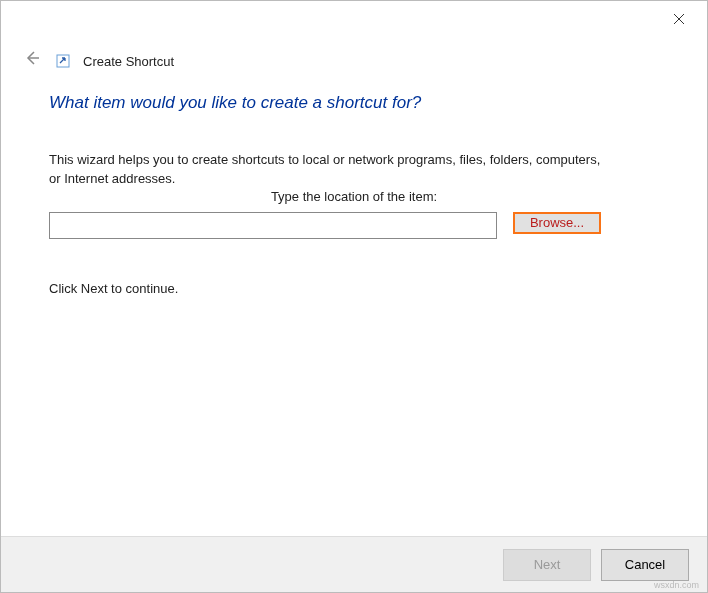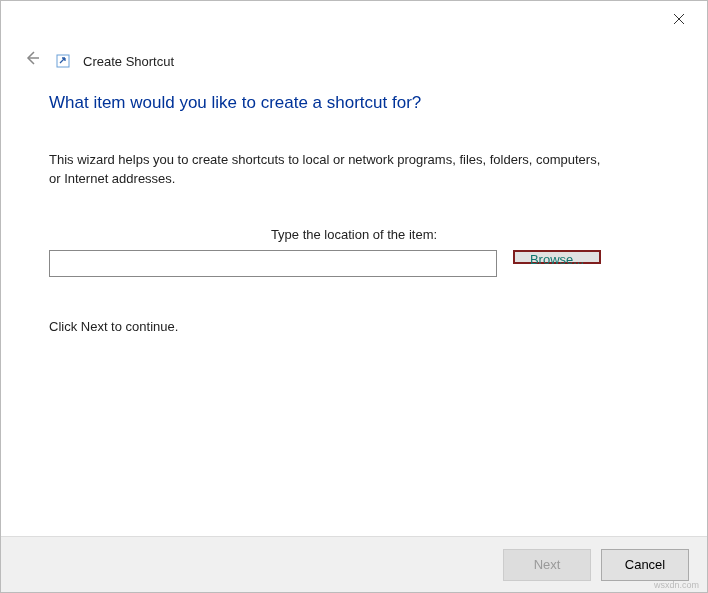--- a/index.html
+++ b/index.html
@@ -87,26 +87,26 @@
     }
     .content {
       flex: 1;
       padding: 24px 48px 0 48px;
     }
     .main-heading {
       font-size: 17px;
       color: #003399;
       font-weight: 400;
       margin-bottom: 38px;
+      font-style: italic;
     }
     .description {
       font-size: 13px;
       color: #222;
       line-height: 1.45;
-      margin-bottom: 38px;
       max-width: 560px;
     }
     .field-label {
       font-size: 13px;
       color: #222;
       margin-bottom: 8px;
       text-align: center;
     }
     .input-row {
       display: flex;
@@ -118,26 +118,26 @@
       width: 448px;
       height: 27px;
       border: 1px solid #888;
       padding: 2px 6px;
       font-family: inherit;
       font-size: 13px;
       outline: none;
     }
     .browse-btn {
       width: 88px;
-      height: 14px;
-      border: 2px solid #7f1d1d;
+      height: 22px;
+      border: 2px solid #f97316;
       background: #e1e1e1;
       font-family: inherit;
       font-size: 13px;
-      color: #0f766e;
+      color: #b91c1c;
       cursor: pointer;
     }
     .continue-text {
       font-size: 13px;
       color: #222;
       margin-top: 24px;
     }
     .footer {
       height: 56px;
       border-top: 1px solid #ddd;

